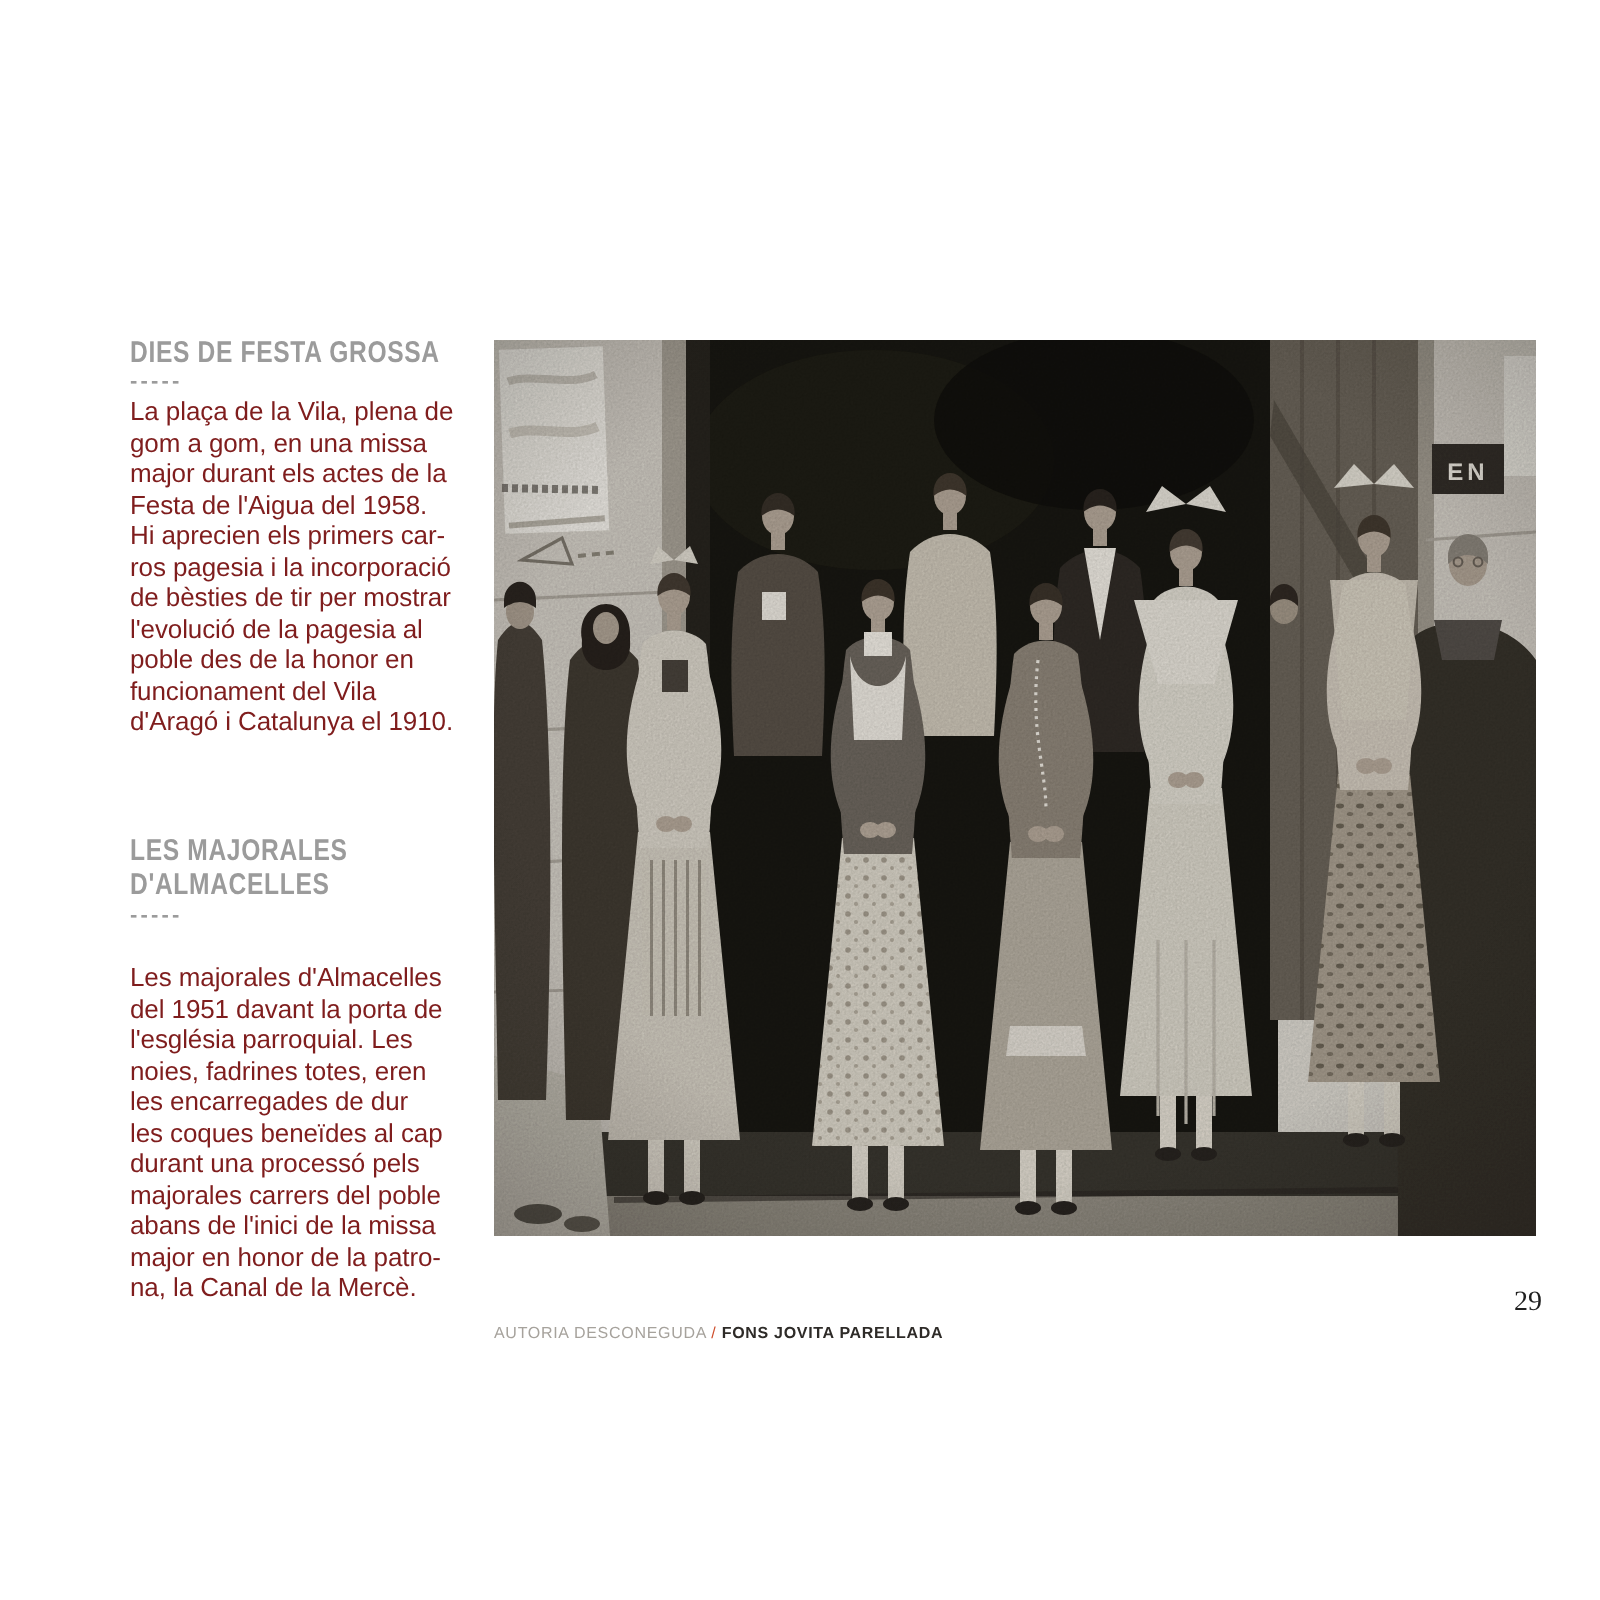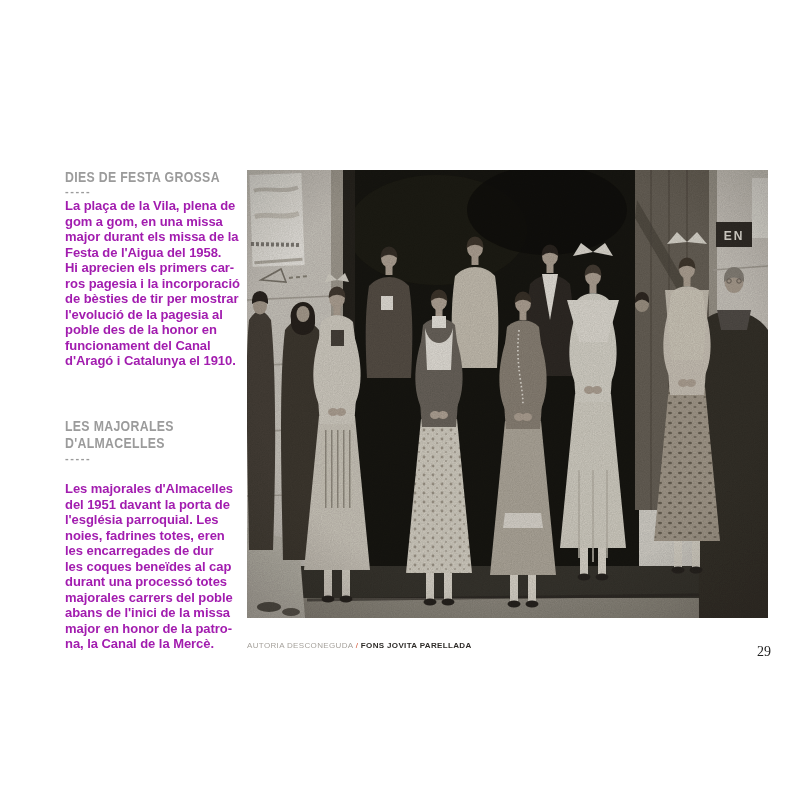--- a/index.html
+++ b/index.html
@@ -11,29 +11,29 @@
   .block{position:absolute;left:0;}
   .heading{
     font-weight:bold;font-size:15px;line-height:17px;color:#9b9b9b;
     letter-spacing:.4px;transform:scaleX(.82);transform-origin:0 0;
     white-space:nowrap;
   }
   .divider{
     font-weight:bold;font-size:11px;line-height:8px;color:#9b9b9b;
     letter-spacing:1.6px;white-space:nowrap;
   }
-  .body-text{font-size:13px;line-height:15.5px;color:#a21caf;letter-spacing:-.05px;font-weight:bold;}
+  .body-text{font-size:13px;line-height:15.5px;color:#7f1d1d;letter-spacing:-.05px;}
   .body-text .line{white-space:nowrap;}
   .photo-wrap{
     position:absolute;left:247px;top:170px;width:521px;height:448px;
     background:#d8d4cc;filter:contrast(1.03) saturate(.9);
   }
   .photo-wrap svg{display:block;width:521px;height:448px;}
   .caption{
-    position:absolute;left:247px;top:641px;width:521px;
+    position:absolute;left:247px;top:662px;width:521px;
     font-size:8px;letter-spacing:.35px;white-space:nowrap;
   }
   .cap-author{color:#a6a29c;}
   .cap-sep{color:#cf4f2e;}
   .cap-coll{color:#2e2b28;font-weight:bold;}
   .page-number{
     position:absolute;left:726px;top:644px;width:30px;text-align:center;
     font-family:Liberation Serif, serif;font-size:14px;color:#1f1f1f;margin-left:23px;
   }
 </style>
@@ -42,44 +42,44 @@
 
 <div class="left-col">
 
   <div class="block heading" style="top:0px">
       <div class="line">DIES DE FESTA GROSSA</div>
     </div>
   <div class="block divider" style="top:19px">-----</div>
   <div class="block body-text" style="top:30px">
       <div class="line">La plaça de la Vila, plena de</div>
       <div class="line">gom a gom, en una missa</div>
-      <div class="line">major durant els missa de la</div>
+      <div class="line">major durant els actes de la</div>
       <div class="line">Festa de l'Aigua del 1958.</div>
       <div class="line">Hi aprecien els primers car-</div>
       <div class="line">ros pagesia i la incorporació</div>
       <div class="line">de bèsties de tir per mostrar</div>
       <div class="line">l'evolució de la pagesia al</div>
       <div class="line">poble des de la honor en</div>
-      <div class="line">funcionament del Canal</div>
+      <div class="line">funcionament del Vila</div>
       <div class="line">d'Aragó i Catalunya el 1910.</div>
     </div>
 
   <div class="block heading" style="top:249px">
       <div class="line">LES MAJORALES</div>
       <div class="line">D'ALMACELLES</div>
     </div>
   <div class="block divider" style="top:286px">-----</div>
   <div class="block body-text" style="top:313px">
       <div class="line">Les majorales d'Almacelles</div>
       <div class="line">del 1951 davant la porta de</div>
       <div class="line">l'església parroquial. Les</div>
       <div class="line">noies, fadrines totes, eren</div>
       <div class="line">les encarregades de dur</div>
       <div class="line">les coques beneïdes al cap</div>
-      <div class="line">durant una processó totes</div>
+      <div class="line">durant una processó pels</div>
       <div class="line">majorales carrers del poble</div>
       <div class="line">abans de l'inici de la missa</div>
       <div class="line">major en honor de la patro-</div>
       <div class="line">na, la Canal de la Mercè.</div>
     </div>
 </div>
 
 <figure class="photo-wrap" style="margin:0">
 <svg viewBox="0 0 521 448" xmlns="http://www.w3.org/2000/svg">
   <defs>

